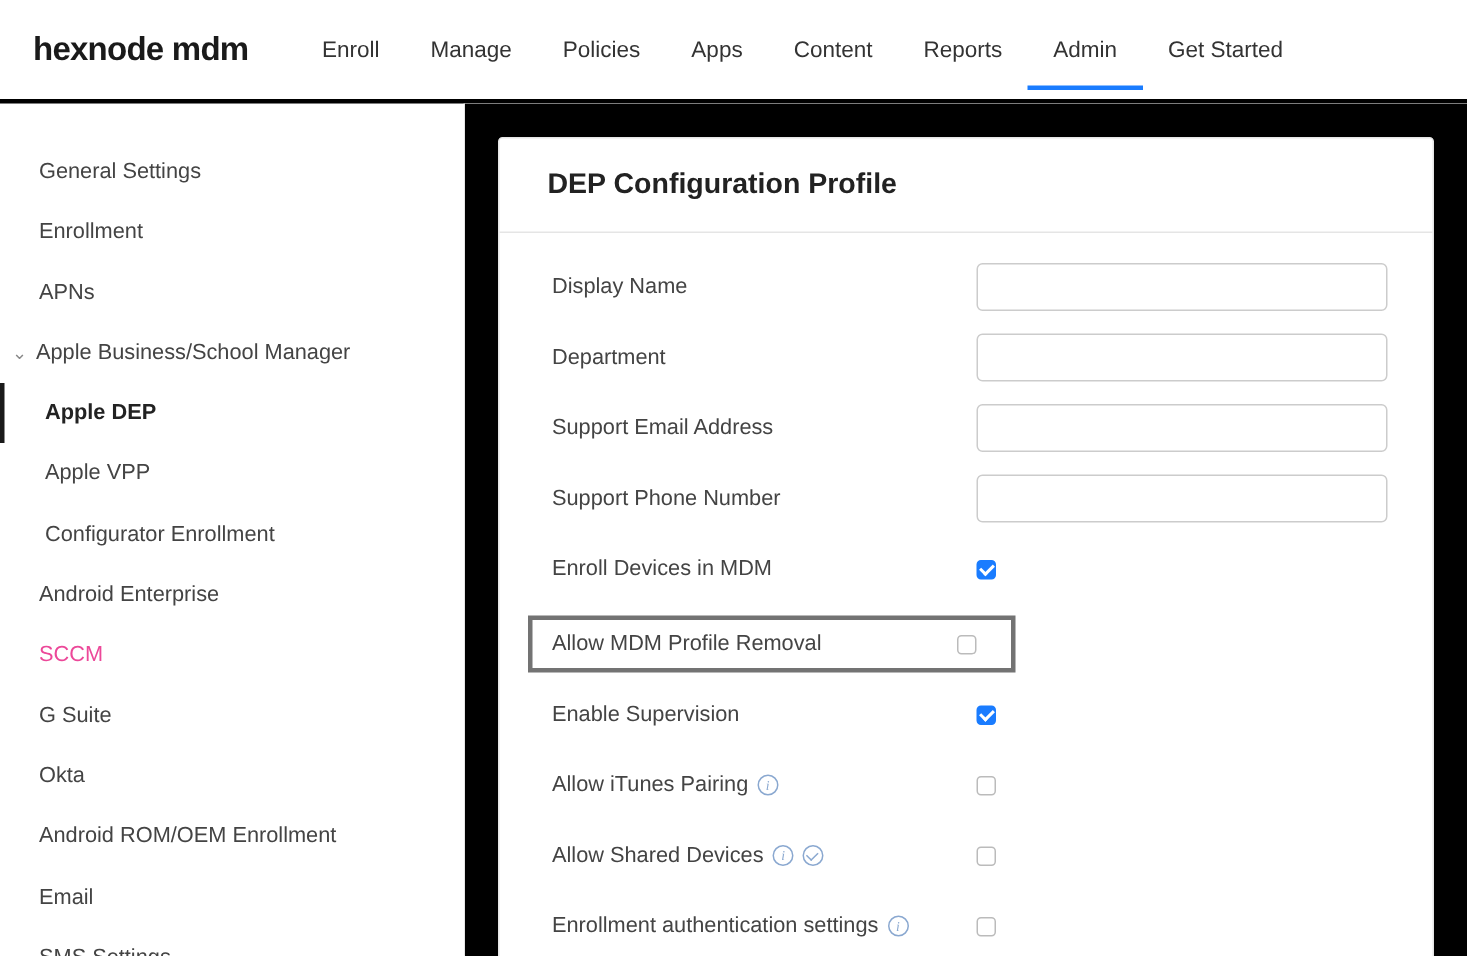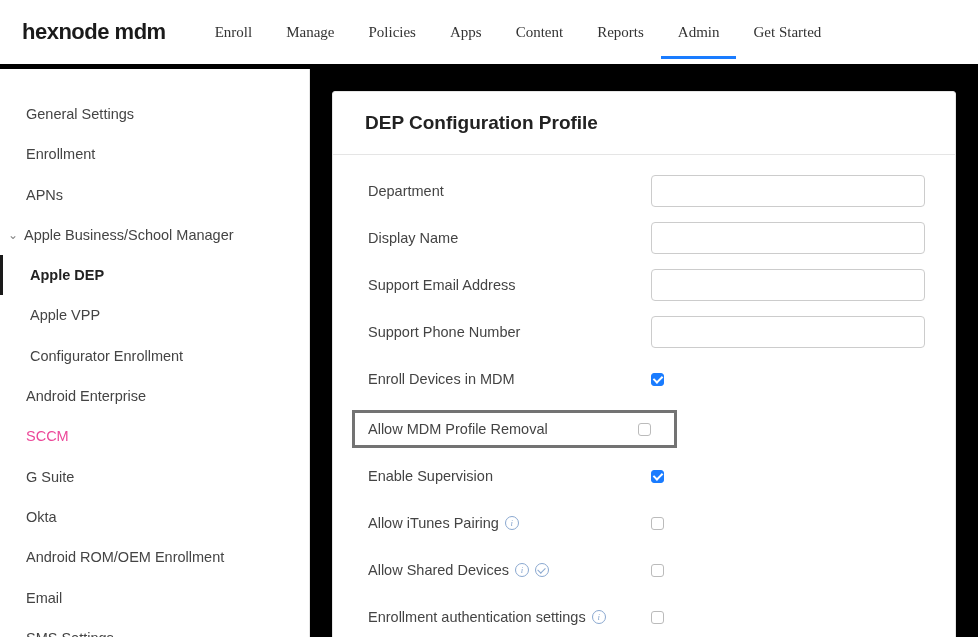--- a/index.html
+++ b/index.html
@@ -5,21 +5,21 @@
     * { box-sizing: border-box; margin: 0; padding: 0; }
     body { 
       font-family: -apple-system, BlinkMacSystemFont, "Segoe UI", Helvetica, Arial, sans-serif;
       background: #f5f5f5;
       width: 978px;
       height: 637px;
       overflow: hidden;
     }
     .topbar {
       background: #fff;
-      border-bottom: 5px solid #000000;
+      border-bottom: 3px solid #000000;
       height: 69px;
       display: flex;
       align-items: center;
       padding: 0 22px;
     }
     .logo {
       font-size: 22px;
       font-weight: 600;
       color: #1a1a1a;
       font-family: -apple-system, sans-serif;
@@ -29,21 +29,20 @@
     .nav-tabs {
       display: flex;
       gap: 0;
     }
     .nav-tab {
       padding: 18px 17px 15px;
       color: #333;
       font-size: 15px;
       cursor: pointer;
       border-bottom: 3px solid transparent;
-      font-family: Liberation Serif, serif;
     }
     .nav-tab.active {
       border-bottom-color: #1a7cff;
     }
     .main-wrap {
       display: flex;
       height: calc(637px - 57px);
     }
     .sidebar {
       width: 310px;
@@ -255,27 +254,27 @@
       <div class="sidebar-item">
         <span>SMS Settings</span>
       </div>
     </div>
   <div class="content">
     <div class="panel">
       <div class="panel-header">DEP Configuration Profile</div>
       <div class="form-area" id="form-area">
           <div class="form-row">
             <div class="form-label">
+              <span>Display Name</span>
+            </div>
+            <input class="form-input" type="text" style="">
+          </div>
+          <div class="form-row">
+            <div class="form-label">
               <span>Department</span>
-            </div>
-            <input class="form-input" type="text" style="">
-          </div>
-          <div class="form-row">
-            <div class="form-label">
-              <span>Display Name</span>
             </div>
             <input class="form-input" type="text" style="">
           </div>
           <div class="form-row">
             <div class="form-label">
               <span>Support Email Address</span>
             </div>
             <input class="form-input" type="text" style="">
           </div>
           <div class="form-row">

